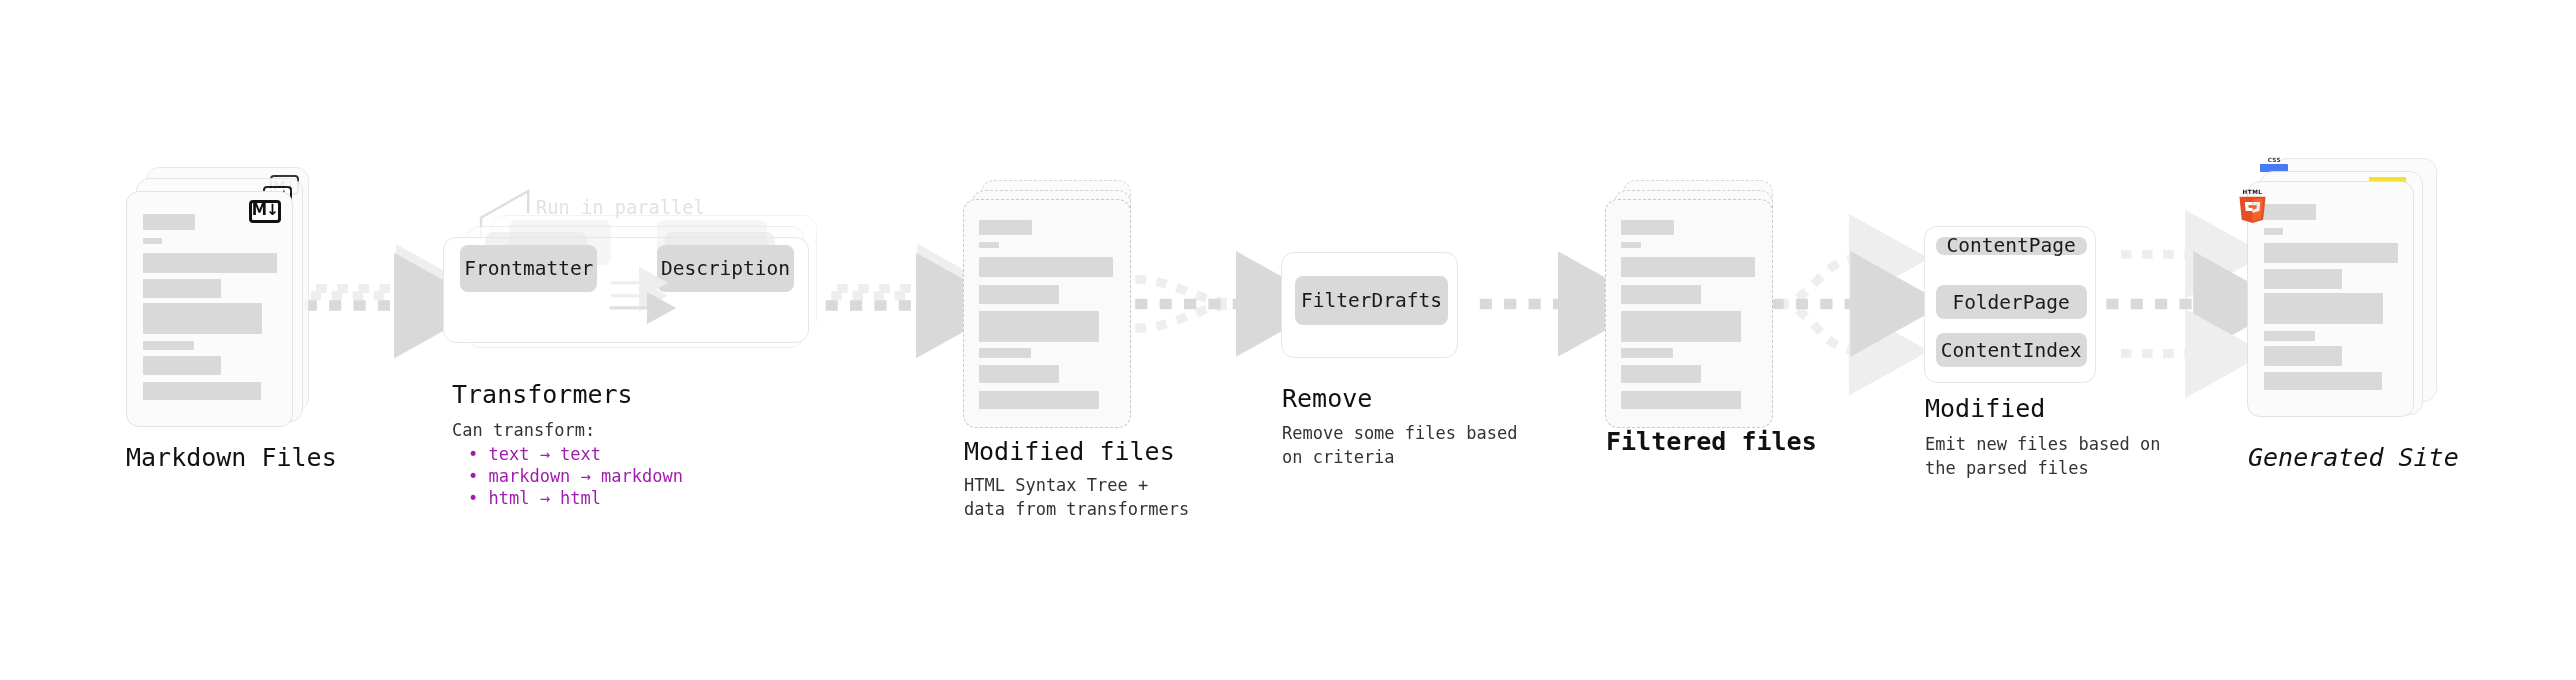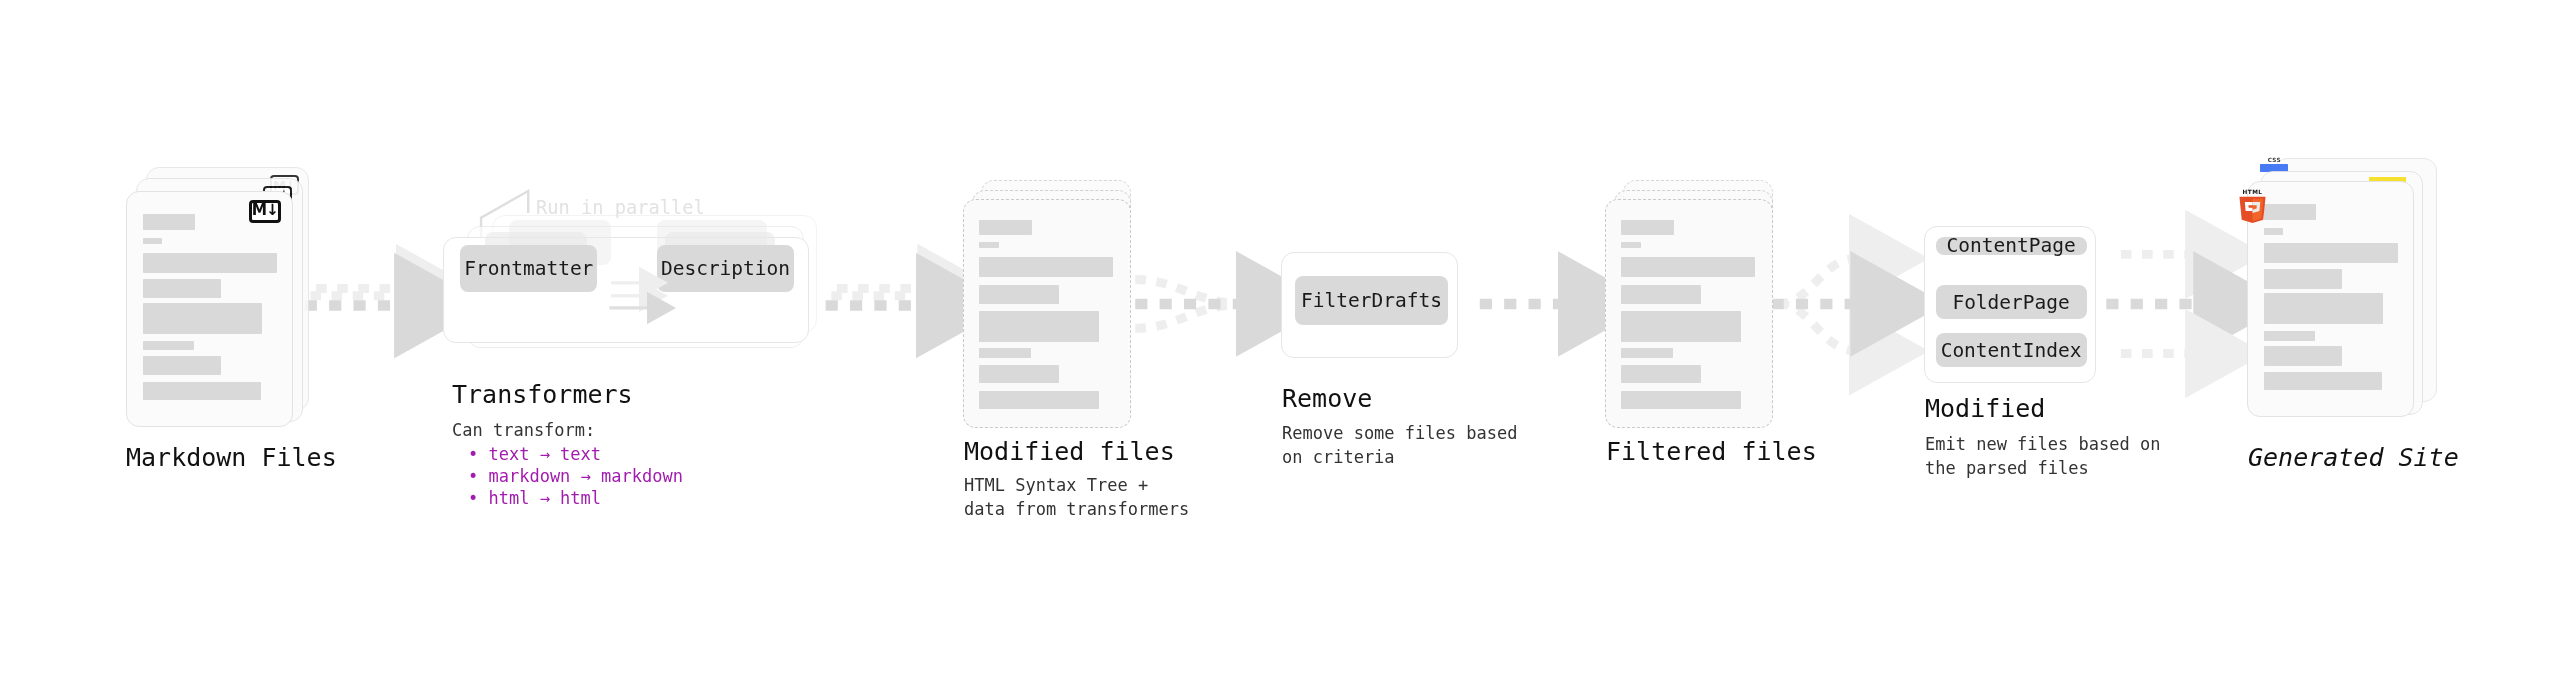--- a/index.html
+++ b/index.html
@@ -229,21 +229,21 @@
           <div class="bar" style="left:14.6px;top:57px;width:134px;height:20.3px;"></div>
           <div class="bar" style="left:14.6px;top:85px;width:80px;height:19.5px;"></div>
           <div class="bar" style="left:14.6px;top:111px;width:120px;height:31px;"></div>
           <div class="bar" style="left:14.6px;top:148px;width:52px;height:10.6px;"></div>
           <div class="bar" style="left:14.6px;top:165px;width:80px;height:18px;"></div>
           <div class="bar" style="left:14.6px;top:191px;width:120px;height:18px;"></div>
         </div>
       </div>
     </div>
   </div>
-  <div class="title" style="left:1606px;top:437px;">Filtered files</div>
+  <div class="title" style="left:1606px;top:427px;font-weight:bold;">Filtered files</div>
 
   <div class="node" style="left:1924px;top:226px;">
     <div class="gbox" style="position:relative;left:0;top:0;width:172px;height:157px;">
       <div class="chip" style="left:10.6px;top:9.8px;width:151px;height:18px;">ContentPage</div>
       <div class="chip" style="left:10.6px;top:58px;width:151px;height:34px;">FolderPage</div>
       <div class="chip" style="left:10.6px;top:106px;width:151px;height:34px;">ContentIndex</div>
     </div>
   </div>
   <div class="title" style="left:1925px;top:394px;">Modified</div>
   <div class="subtitle" style="left:1925px;top:432px;">Emit new files based on

